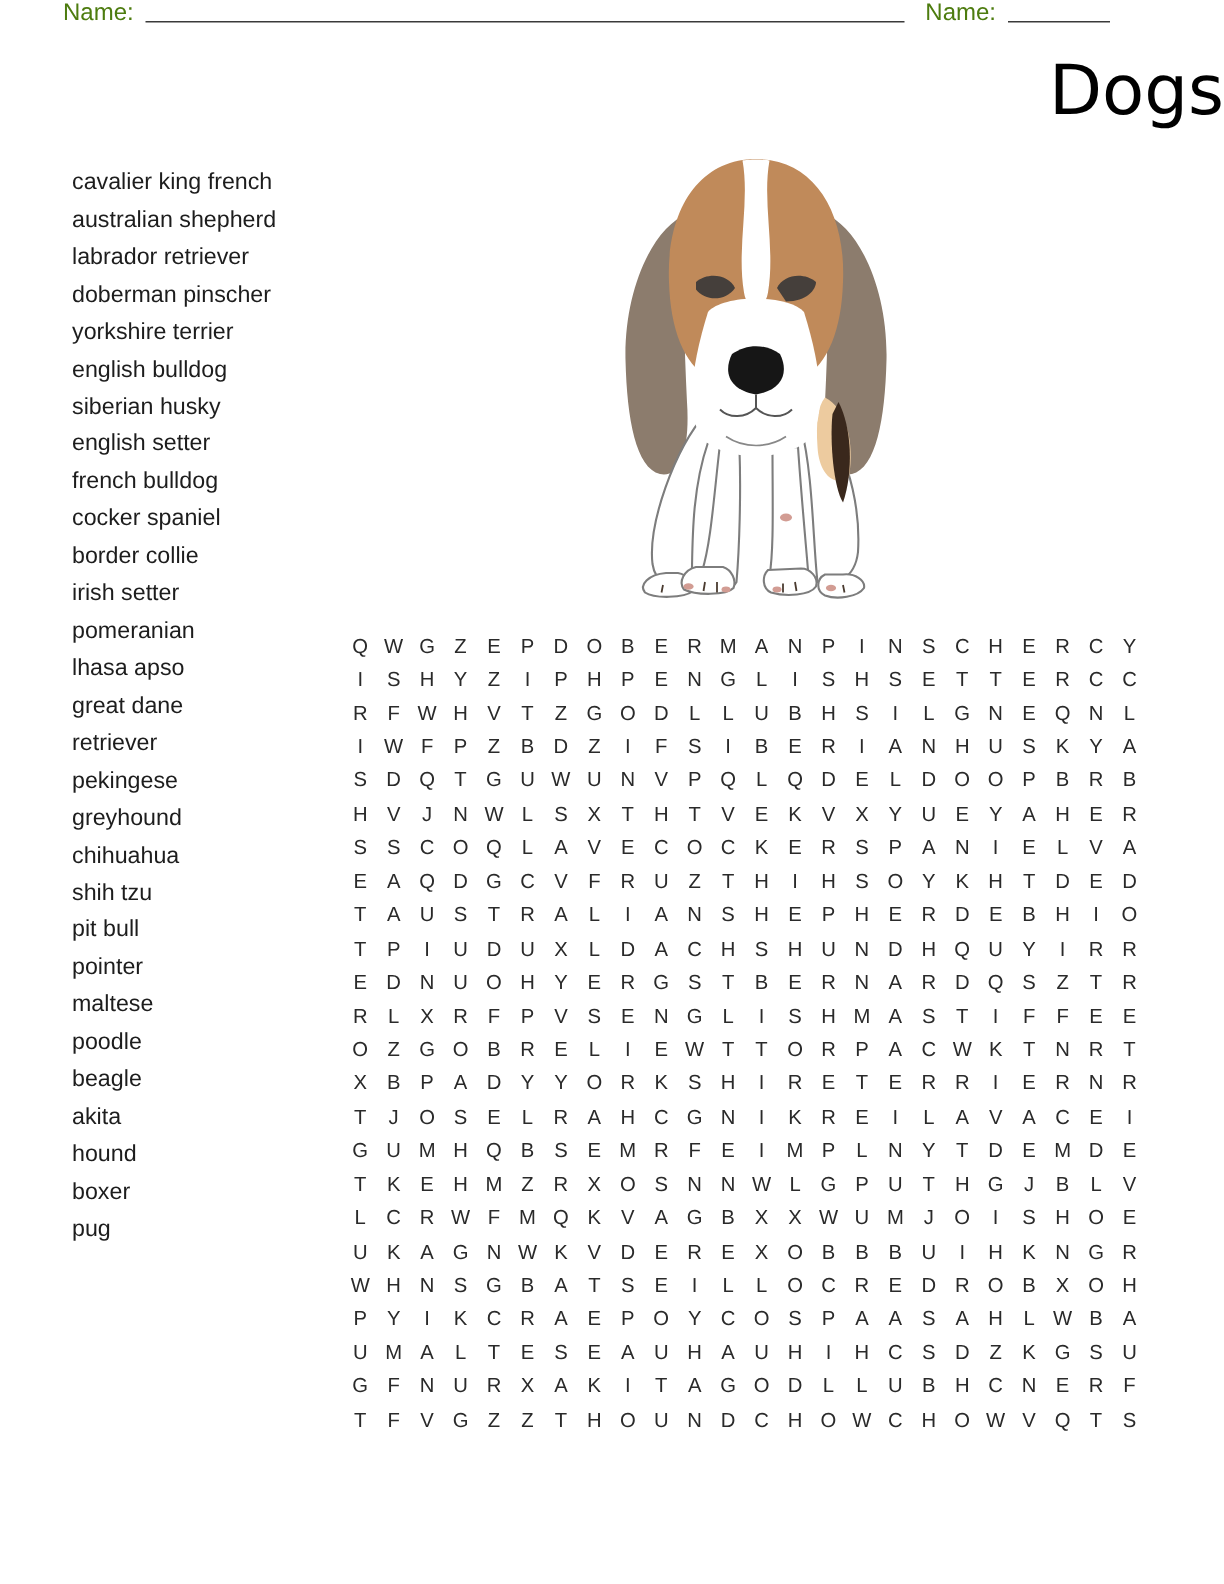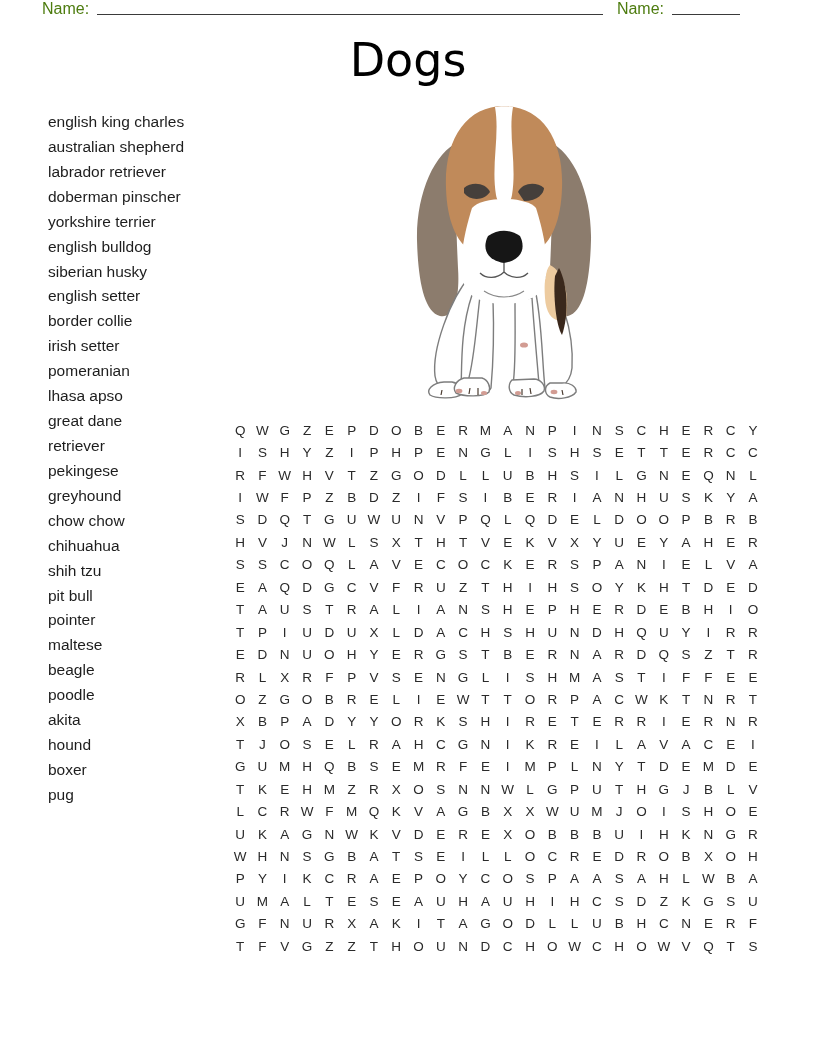--- a/index.html
+++ b/index.html
@@ -8,21 +8,21 @@
     font-family:"Liberation Sans", sans-serif; overflow:hidden;
   }
   .header {
     position:absolute; top:0; left:42px; width:698px;
     display:flex; align-items:flex-end; font-size:16px; color:#4d7c0f;
   }
   .hdr-label { padding-bottom:1px; }
   .name-line { flex:1; border-bottom:1.6px solid #3a3a3a; margin:0 14px 4px 8px; height:12px; }
   .date-line { width:68px; border-bottom:1.6px solid #3a3a3a; margin:0 0 4px 8px; height:12px; }
   .title {
-    position:absolute; top:33px; left:0; width:100%; text-align:center;
+    position:absolute; top:33px; left:0; width:100%; text-align:right;
     font-size:46px; font-weight:500; color:#000;
     font-family:"DejaVu Sans", sans-serif;
   }
   .words { position:absolute; left:48px; top:110px; font-size:15.5px; color:#1d1d1d; }
   .word { height:24.93px; line-height:24.93px; white-space:nowrap; }
   .grid {
     position:absolute; left:229px; top:419px;
     display:grid; grid-template-columns:repeat(24, 22.3px); grid-auto-rows:22.45px;
     font-size:13.5px; color:#2a2a2a;
   }
@@ -84,44 +84,45 @@
     <g>
       <ellipse cx="55" cy="291" rx="3.4" ry="2.2" fill="#d29c93"></ellipse>
       <ellipse cx="80" cy="293" rx="3" ry="2" fill="#d29c93"></ellipse>
       <ellipse cx="114" cy="293" rx="3" ry="2" fill="#d29c93"></ellipse>
       <ellipse cx="150" cy="292" rx="3.4" ry="2.2" fill="#d29c93"></ellipse>
       <ellipse cx="120" cy="245" rx="4" ry="2.6" fill="#d29c93"></ellipse>
     </g>
   </svg>
 
   <div class="words">
-      <div class="word">english king charles</div>
+      <div class="word">cavalier king french</div>
       <div class="word">australian shepherd</div>
       <div class="word">labrador retriever</div>
       <div class="word">doberman pinscher</div>
       <div class="word">yorkshire terrier</div>
       <div class="word">english bulldog</div>
       <div class="word">siberian husky</div>
       <div class="word">english setter</div>
+      <div class="word">french bulldog</div>
+      <div class="word">cocker spaniel</div>
       <div class="word">border collie</div>
       <div class="word">irish setter</div>
       <div class="word">pomeranian</div>
       <div class="word">lhasa apso</div>
       <div class="word">great dane</div>
       <div class="word">retriever</div>
       <div class="word">pekingese</div>
       <div class="word">greyhound</div>
-      <div class="word">chow chow</div>
       <div class="word">chihuahua</div>
       <div class="word">shih tzu</div>
       <div class="word">pit bull</div>
       <div class="word">pointer</div>
       <div class="word">maltese</div>
+      <div class="word">poodle</div>
       <div class="word">beagle</div>
-      <div class="word">poodle</div>
       <div class="word">akita</div>
       <div class="word">hound</div>
       <div class="word">boxer</div>
       <div class="word">pug</div>
     </div>
 
   <div class="grid">
       <span class="cell">Q</span>
       <span class="cell">W</span>
       <span class="cell">G</span>

